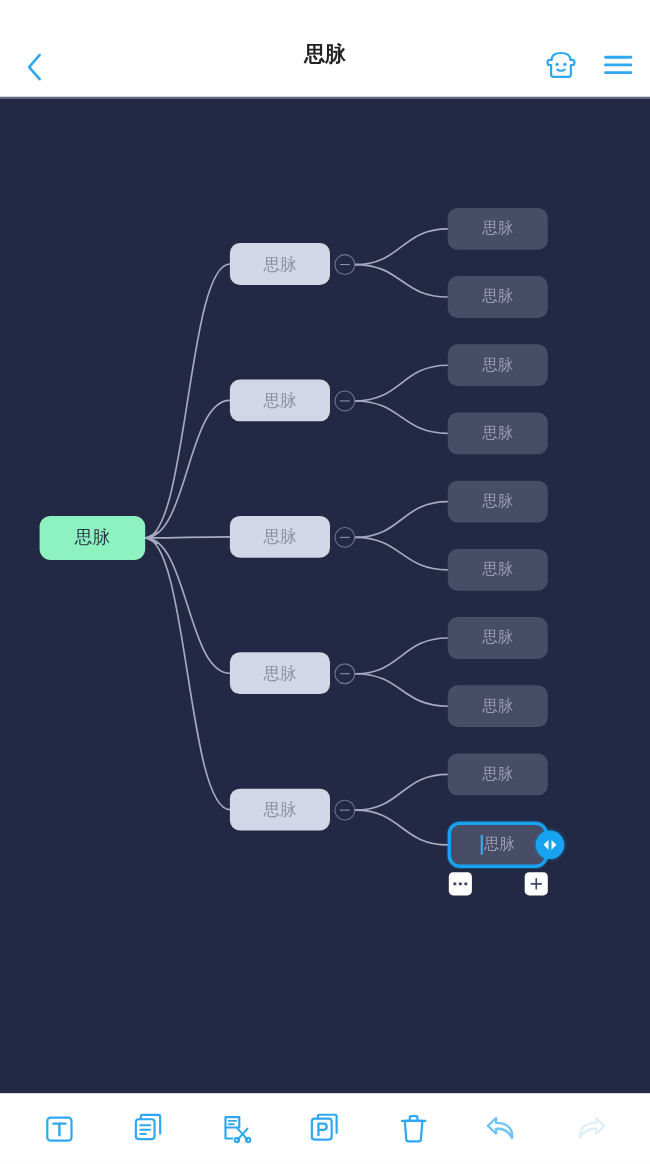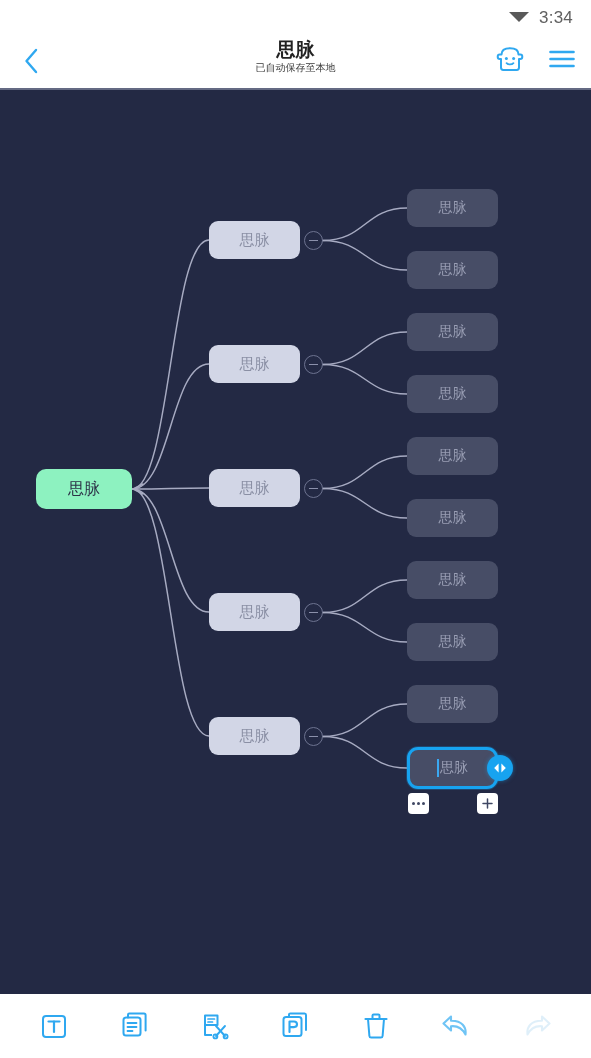--- a/index.html
+++ b/index.html
@@ -253,40 +253,29 @@
     justify-content: center;
     cursor: pointer;
   }
   .tool-btn.disabled { opacity: 0.32; }
 </style>
 </head>
 <body>
 
 <div id="app">
 
-  <div class="status-bar">
-    <div class="status-right">
-      <span class="wifi-icon">
-        <svg width="22" height="16" viewBox="0 0 22 16">
-          <path d="M1 4 L11 14 L21 4 Z" fill="#595959"></path>
-        </svg>
-      </span>
-      <span class="status-time">3:34</span>
-    </div>
-  </div>
 
   <div class="app-header">
     <div class="back-button">
       <svg width="17" height="28" viewBox="0 0 17 28">
         <path d="M13 3 L3.5 14 L13 25" fill="none" stroke="#2FA8F0" stroke-width="2.4" stroke-linecap="round" stroke-linejoin="round"></path>
       </svg>
     </div>
     <div class="title-block">
       <div class="doc-title">思脉</div>
-      <div class="doc-subtitle">已自动保存至本地</div>
     </div>
     <div class="header-actions">
       <div class="header-icon-btn">
         <svg width="28" height="27" viewBox="0 0 28 27">
           <path d="M5.5 8.5 C5.5 4.6 8.6 2.2 14 2.2 C19.4 2.2 22.5 4.6 22.5 8.5
                    L24.3 8.5 C25.6 8.5 26.3 9.5 26.3 10.8 C26.3 12.2 25.5 13.1 24.2 13.1
                    L23 13.1 L23 21.5 C23 23 22.2 23.9 20.8 23.9 L7.2 23.9
                    C5.8 23.9 5 23 5 21.5 L5 13.1 L3.8 13.1 C2.5 13.1 1.7 12.2 1.7 10.8
                    C1.7 9.5 2.4 8.5 3.7 8.5 Z" fill="none" stroke="#2FA8F0" stroke-width="2" stroke-linejoin="round"></path>
           <circle cx="10.4" cy="12.6" r="1.5" fill="#2FA8F0"></circle>

